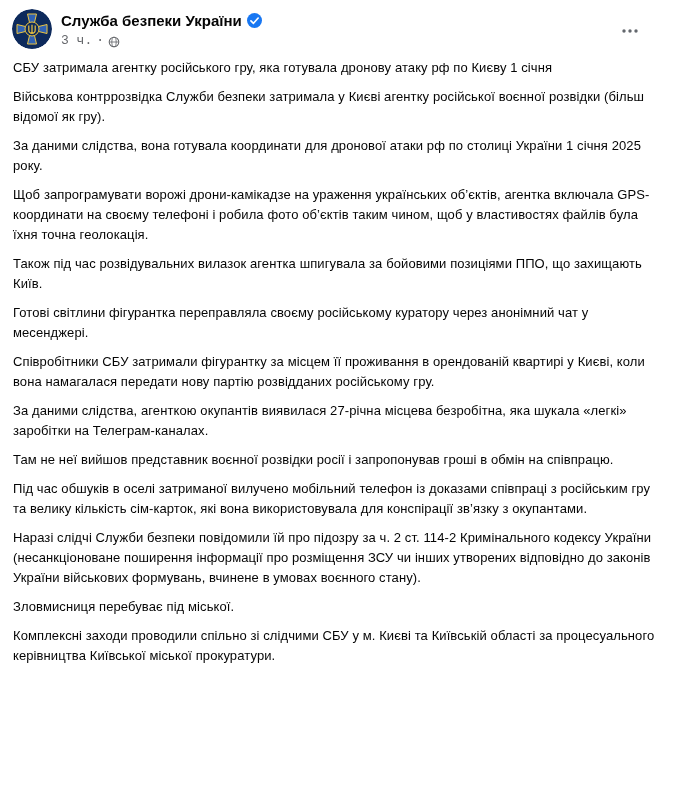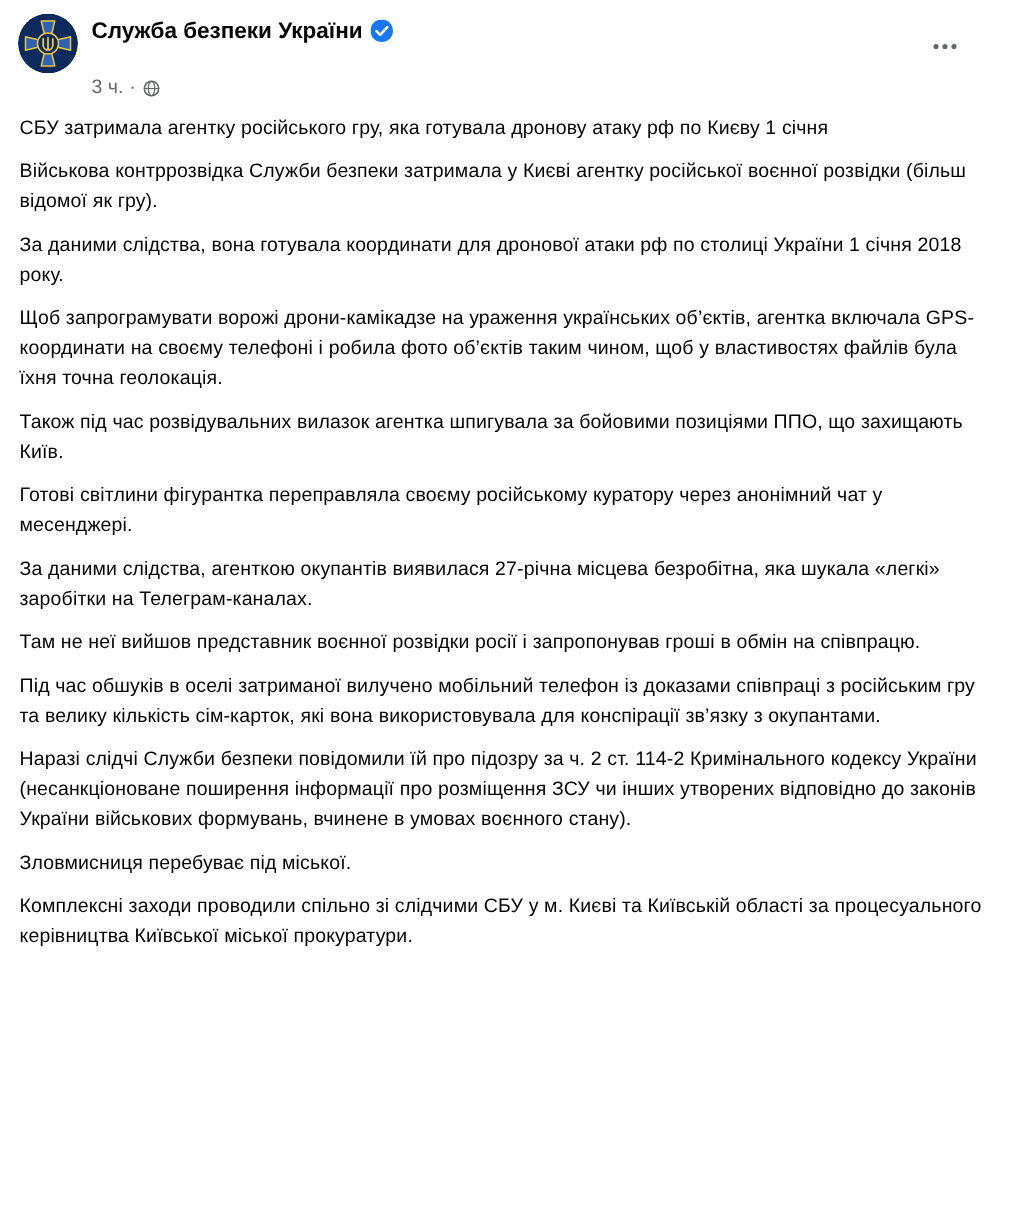--- a/index.html
+++ b/index.html
@@ -48,24 +48,25 @@
     font-weight: 700;
     color: #050505;
     text-decoration: none;
     line-height: 19px;
     white-space: nowrap;
   }
   .verified-badge { display: inline-flex; align-items: center; }
   .meta-row {
     display: flex;
     gap: 4px;
-    margin-top: 20px;
+    margin-top: 3px;
     font-size: 13px;
     color: #65676b;
     line-height: 16px;
+    font-family: Liberation Mono, monospace;
   }
   .timestamp {
     color: #65676b;
     text-decoration: none;
   }
   .meta-separator { color: #65676b; }
   .globe { display: inline-flex; align-items: center; margin-top: 1px; }
   .more-options {
     flex: 0 0 auto;
     width: 32px;
@@ -145,24 +146,25 @@
         <circle cx="10" cy="10" r="1.7" fill="#63676d"></circle>
         <circle cx="16" cy="10" r="1.7" fill="#63676d"></circle>
       </svg>
     </button>
 
   </div>
 
   <div class="post-body">
     <p>СБУ затримала агентку російського гру, яка готувала дронову атаку рф по Києву 1 січня</p>
     <p>Військова контррозвідка Служби безпеки затримала у Києві агентку російської воєнної розвідки (більш відомої як гру).</p>
-    <p>За даними слідства, вона готувала координати для дронової атаки рф по столиці України 1 січня 2018 року.</p>
+    <p>За даними слідства, вона готувала координати для дронової атаки рф по столиці України 1 січня 2025 року.</p>
     <p>Щоб запрограмувати ворожі дрони-камікадзе на ураження українських об’єктів, агентка включала GPS-координати на своєму телефоні і робила фото об’єктів таким чином, щоб у властивостях файлів була їхня точна геолокація.</p>
     <p>Також під час розвідувальних вилазок агентка шпигувала за бойовими позиціями ППО, що захищають Київ.</p>
     <p>Готові світлини фігурантка переправляла своєму російському куратору через анонімний чат у месенджері.</p>
+    <p>Співробітники СБУ затримали фігурантку за місцем її проживання в орендованій квартирі у Києві, коли вона намагалася передати нову партію розвідданих російському гру.</p>
     <p>За даними слідства, агенткою окупантів виявилася 27-річна місцева безробітна, яка шукала «легкі» заробітки на Телеграм-каналах.</p>
     <p>Там не неї вийшов представник воєнної розвідки росії і запропонував гроші в обмін на співпрацю.</p>
     <p>Під час обшуків в оселі затриманої вилучено мобільний телефон із доказами співпраці з російським гру та велику кількість сім-карток, які вона використовувала для конспірації зв’язку з окупантами.</p>
     <p>Наразі слідчі Служби безпеки повідомили їй про підозру за ч. 2 ст. 114-2 Кримінального кодексу України (несанкціоноване поширення інформації про розміщення ЗСУ чи інших утворених відповідно до законів України військових формувань, вчинене в умовах воєнного стану).</p>
     <p>Зловмисниця перебуває під міської.</p>
     <p>Комплексні заходи проводили спільно зі слідчими СБУ у м. Києві та Київській області за процесуального керівництва Київської міської прокуратури.</p>
   </div>
 
 </div>
 

